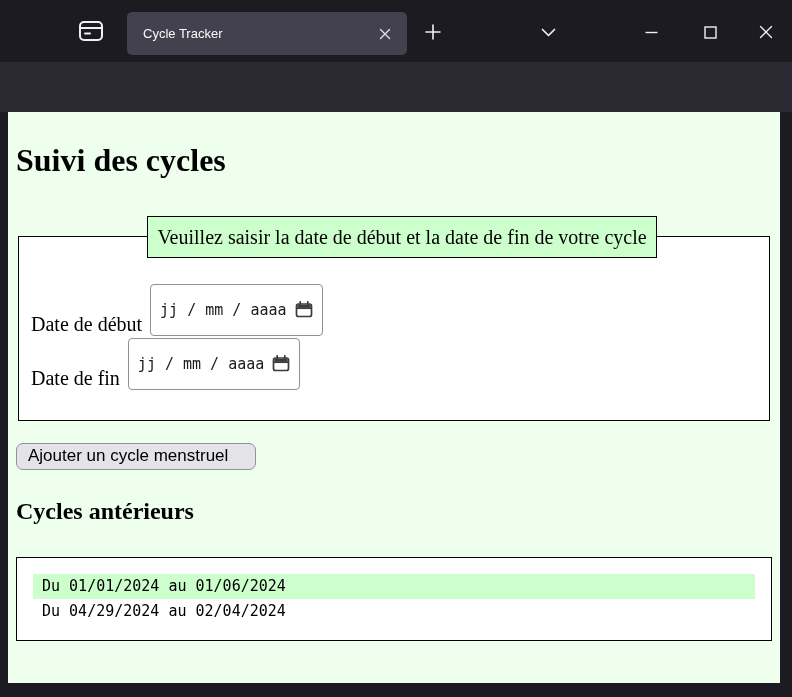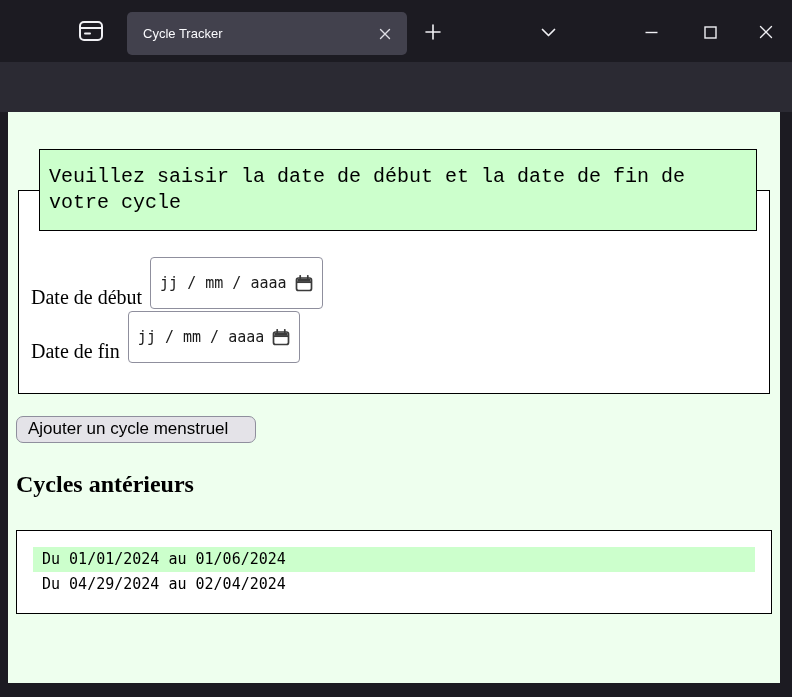--- a/index.html
+++ b/index.html
@@ -75,22 +75,22 @@
   .page { padding:0 8px; }
   h1.page-h1 {
     font-family:"Liberation Serif", serif; font-size:32px; font-weight:bold;
     line-height:1.15; margin:30px 0 0 0;
   }
   fieldset.cycle-form {
     margin:37px 2px 0 2px; border:1px solid #000; background:#fff;
     padding:0 12px 30px 12px;
   }
   legend.form-legend {
-    font-family:Liberation Mono, monospace; font-size:20px; line-height:1.3;
-    background:#ccffcc; border:1px solid #000; padding:14px 9px; margin-left:8px;
+    font-family:Liberation Serif, serif; font-size:20px; line-height:1.3;
+    background:#ccffcc; border:1px solid #000; padding:7px 9px; margin-left:8px;text-align:center;
   }
   .field-row { margin:26px 0 0 0; display:flex; align-items:flex-end; }
   .field-row + .field-row { margin-top:2px; }
   .field-label {
     font-family:"Liberation Serif", serif; font-size:20px; margin-right:8px;
   }
   .date-input {
     display:inline-flex; align-items:center; gap:8px;
     border:1px solid #8f8f9d; border-radius:4px; background:transparent;
     padding:16px 9px; font-family:"DejaVu Sans Mono", monospace;
@@ -259,20 +259,21 @@
     <svg width="17" height="14" viewBox="0 0 17 14">
       <path d="M1 2 H16 M1 7 H16 M1 12 H16" stroke="#f0f0f4" stroke-width="1.7" stroke-linecap="round"></path>
     </svg>
     <span class="update-dot"></span>
   </div>
 </div>
 
 <div class="viewport">
   <div class="page">
 
+    <h1 class="page-h1">Suivi des cycles</h1>
 
     <fieldset class="cycle-form">
       <legend class="form-legend">Veuillez saisir la date de début et la date de fin de votre cycle</legend>
 
       <p class="field-row">
         <label class="field-label">Date de début</label>
         <span class="date-input">
           <span>jj / mm / aaaa</span>
           <svg width="18" height="17" viewBox="0 0 18 17">
             <rect x="1.5" y="3" width="15" height="12.5" rx="2" fill="none" stroke="#3b3b3b" stroke-width="1.7"></rect>

